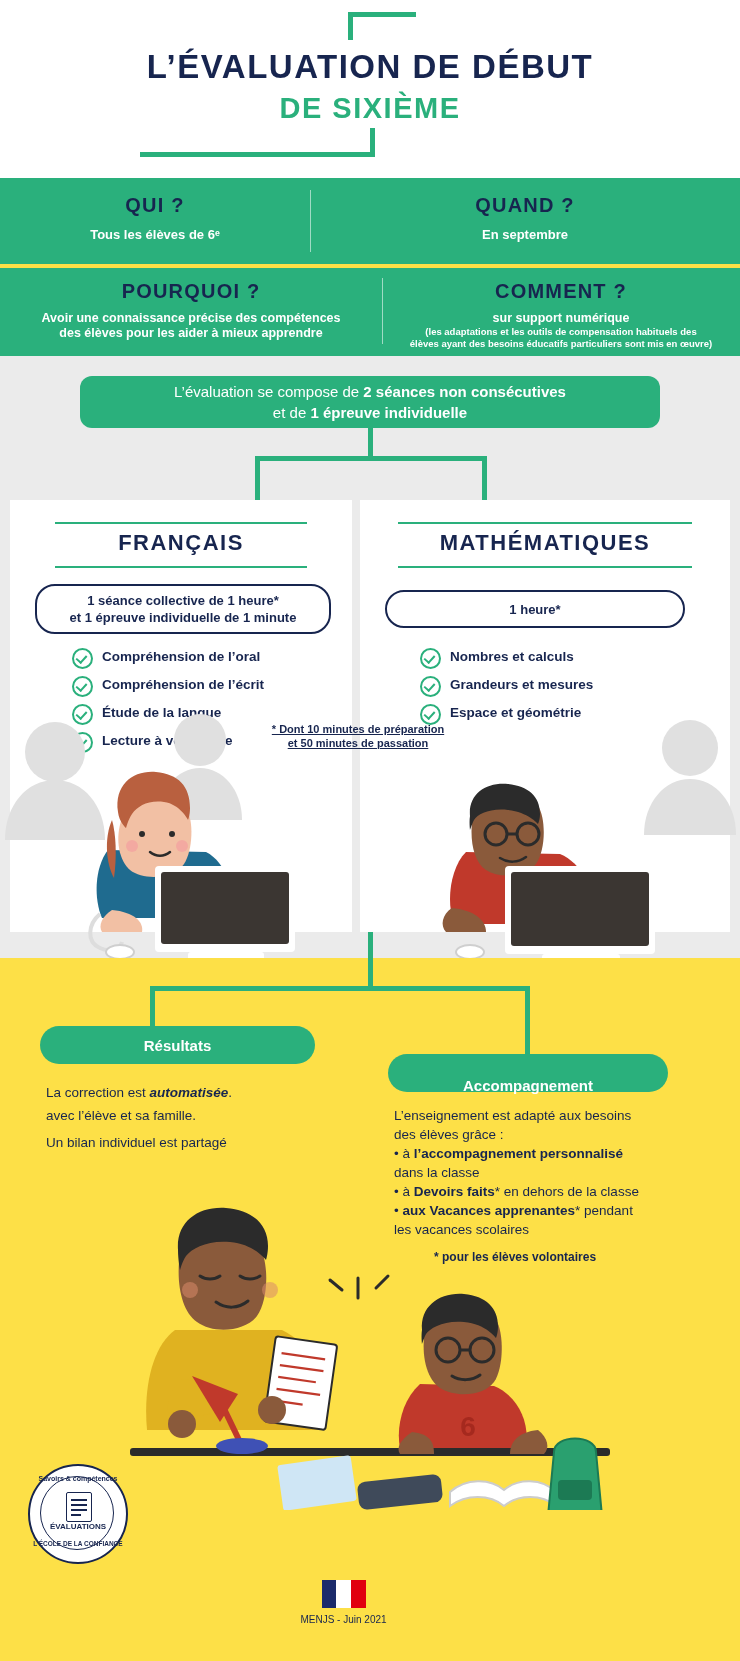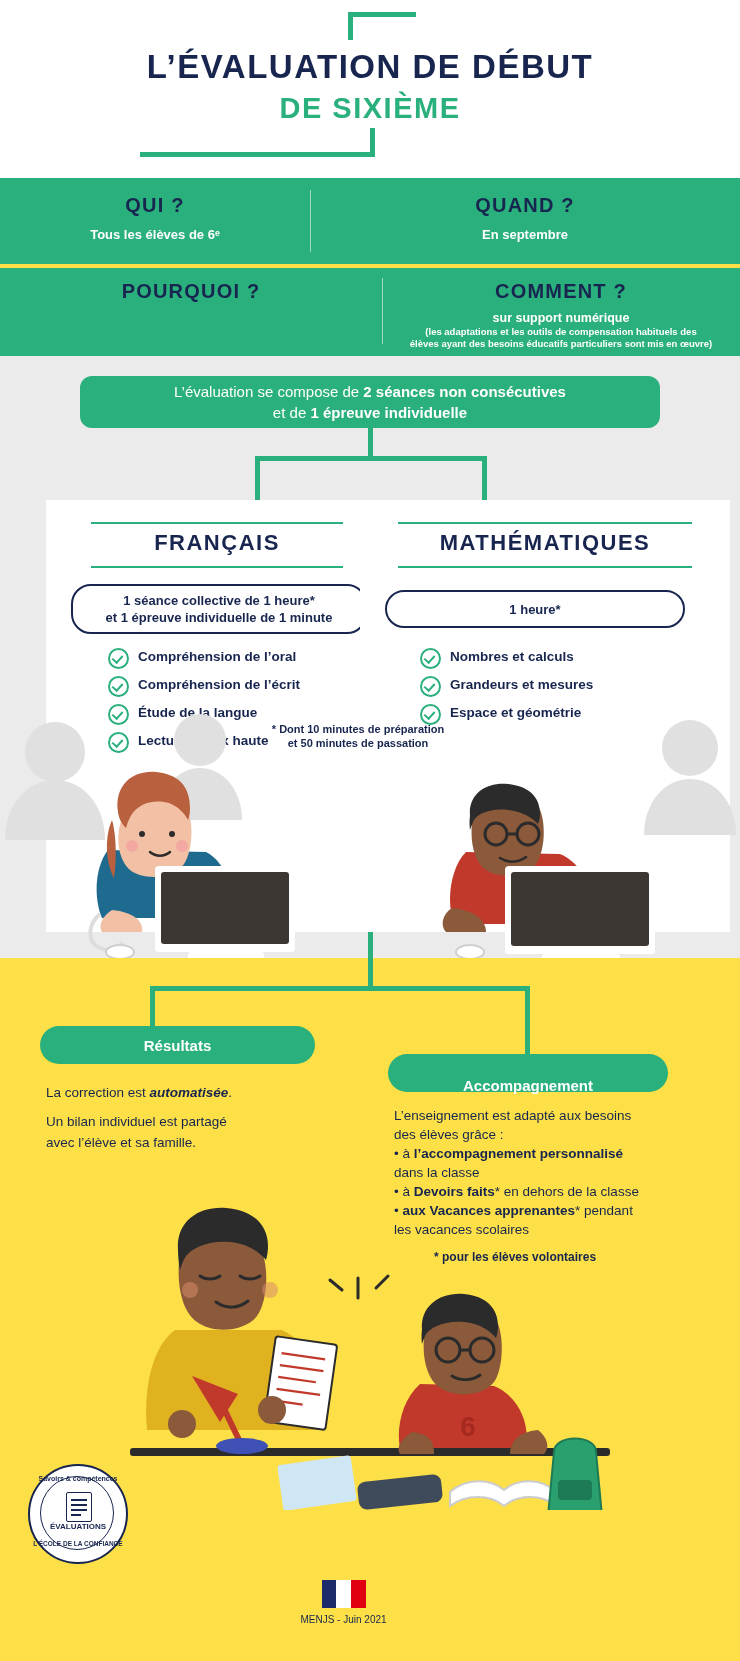--- a/index.html
+++ b/index.html
@@ -46,42 +46,42 @@
   .pill-main b{font-weight:bold;}
 
   
   .c1{position:absolute;left:368px;top:428px;width:5px;height:28px;background:#2ab07c;}
   .c2{position:absolute;left:255px;top:456px;width:232px;height:5px;background:#2ab07c;}
   .c3{position:absolute;left:255px;top:456px;width:5px;height:44px;background:#2ab07c;}
   .c4{position:absolute;left:482px;top:456px;width:5px;height:44px;background:#2ab07c;}
 
   
   .card{position:absolute;top:500px;background:#ffffff;}
-  .card-fr{left:10px;width:342px;height:432px;margin-left:36px;}
+  .card-fr{left:10px;width:342px;height:432px;}
   .card-ma{left:360px;width:370px;height:432px;}
 
   .subj-title{position:absolute;top:30px;width:100%;text-align:center;
     font-size:22px;font-weight:bold;letter-spacing:1.5px;color:#17254f;}
   .subj-rule{position:absolute;top:22px;height:2px;background:#2ab07c;}
   .subj-rule2{position:absolute;top:66px;height:2px;background:#2ab07c;}
 
   .duration{position:absolute;border:2px solid #17254f;border-radius:20px;background:#fff;
     display:flex;align-items:center;justify-content:center;text-align:center;}
   .duration span{font-size:13px;font-weight:bold;color:#17254f;line-height:17px;}
 
   .bullets{position:absolute;}
   .bullet{display:flex;align-items:flex-start;margin-bottom:7px;}
   .check{width:17px;height:17px;border-radius:50%;border:2px solid #2ab07c;margin-right:9px;
     position:relative;flex:0 0 auto;background:#fff;}
   .check:after{content:"";position:absolute;left:4px;top:3px;width:5px;height:8px;
     border-right:2px solid #2ab07c;border-bottom:2px solid #2ab07c;transform:rotate(42deg);}
   .bullet-label{font-size:13.5px;font-weight:bold;color:#17254f;line-height:17px;}
 
   .footnote{position:absolute;left:258px;top:722px;width:200px;text-align:center;
-    font-size:11px;font-weight:bold;color:#17254f;line-height:14px;}
+    font-size:11px;font-weight:bold;color:#17254f;line-height:14px;text-decoration:underline;}
 
   
   .illus{position:absolute;}
 
   
   .c5{position:absolute;left:368px;top:932px;width:5px;height:58px;background:#2ab07c;}
   .c6{position:absolute;left:150px;top:986px;width:380px;height:5px;background:#2ab07c;}
   .c7{position:absolute;left:150px;top:986px;width:5px;height:40px;background:#2ab07c;}
   .c8{position:absolute;left:525px;top:986px;width:5px;height:68px;background:#2ab07c;}
 
@@ -138,20 +138,24 @@
     <div class="b1-right">
       <div class="b-title">QUAND ?</div>
       <div class="b-sub">En septembre</div>
     </div>
   </div>
 
   <div class="band2">
     <div class="sep"></div>
     <div class="b2-left">
       <div class="b-title">POURQUOI ?</div>
+      <div class="b2-text">
+        <div>Avoir une connaissance précise des compétences</div>
+        <div>des élèves pour les aider à mieux apprendre</div>
+      </div>
     </div>
     <div class="b2-right">
       <div class="b-title">COMMENT ?</div>
       <div class="b2-text">sur support numérique</div>
       <div class="b2-note">
         <div>(les adaptations et les outils de compensation habituels des</div>
         <div>élèves ayant des besoins éducatifs particuliers sont mis en œuvre)</div>
       </div>
     </div>
   </div>
@@ -290,22 +294,22 @@
   <div class="c7"></div>
   <div class="c8"></div>
 
   <div class="pill-res">
     <span>Résultats</span>
   </div>
   <div class="res-text">
     <div>
       <span>La correction est </span><b>automatisée</b><span>.</span>
     </div>
+    <div style="line-height:21px;">avec l’élève et sa famille.</div>
     <div style="line-height:21px;margin-top:6px;">Un bilan individuel est partagé</div>
-    <div style="line-height:21px;">avec l’élève et sa famille.</div>
   </div>
 
   <div class="pill-acc">
     <span>Accompagnement</span>
   </div>
   <div class="acc-text">
     <div>L’enseignement est adapté aux besoins</div>
     <div>des élèves grâce :</div>
     <div>
       <span>• à </span><b>l’accompagnement personnalisé</b>

